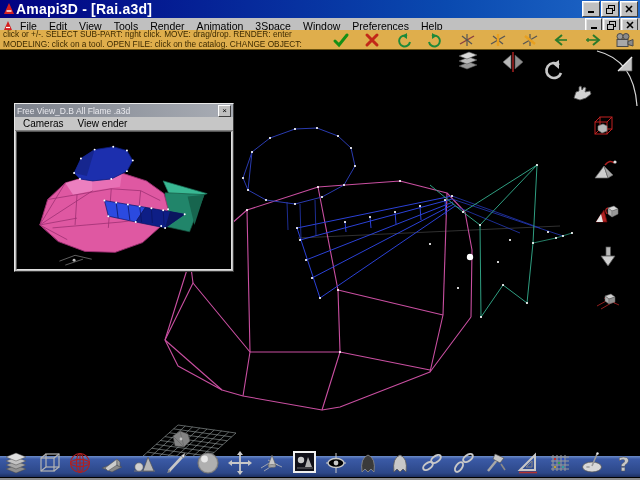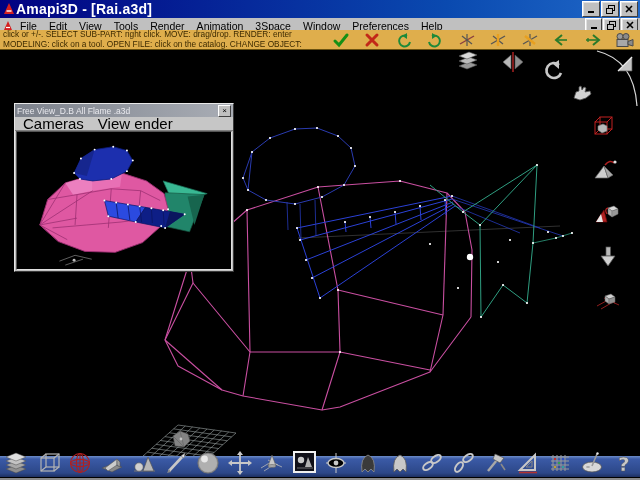--- a/index.html
+++ b/index.html
@@ -36,21 +36,21 @@
   
   #freeview{position:absolute;left:14px;top:53px;width:220px;height:169px;background:#c0c0c0;
     border:1px solid;border-color:#e8e8e8 #3a3a3a #3a3a3a #e8e8e8;box-sizing:border-box;}
   #fv-title{height:13px;background:linear-gradient(90deg,#7d828c,#a9adb5);display:flex;align-items:center;
     padding:0 2px;}
   #fv-title .fvtext{flex:1;color:#e9e9ee;font-size:8.5px;white-space:nowrap;overflow:hidden;}
   #fv-close{width:11px;height:10px;background:#c0c0c0;border:1px solid;border-color:#fff #404040 #404040 #fff;
     display:flex;align-items:center;justify-content:center;font-size:8px;line-height:8px;color:#000;}
   #fv-menu{height:13px;background:#c6c6c6;display:flex;align-items:center;gap:14px;padding:0 8px;
     border-bottom:1px solid #808080;}
-  #fv-menu span{font-size:15px;color:#000;white-space:nowrap;text-align:center;}
+  #fv-menu span{font-size:10px;color:#000;white-space:nowrap;text-align:center;}
   #fv-canvas{position:relative;width:216px;height:139px;background:#000;border:1px solid #555;
     border-right-color:#e0e0e0;border-bottom-color:#e0e0e0;box-sizing:border-box;margin:0 1px;}
   
   #bottombar{position:absolute;left:0;top:456px;width:640px;height:21px;
     background:linear-gradient(180deg,#6c8cc8 0,#3b5aa6 3px,#2c4788 17px,#1c2f60 100%);}
   #bottomedge{position:absolute;left:0;top:477px;width:640px;height:3px;background:#000;
     border-bottom:2px solid #8a8a8a;box-sizing:border-box;}
   .btool{position:absolute;width:26px;height:26px;top:450px;}
   .btool svg,.sidetool svg{display:block;}
   #framed-tool{position:absolute;left:293px;top:451px;width:23px;height:22px;border:2px solid #f0f0f0;

